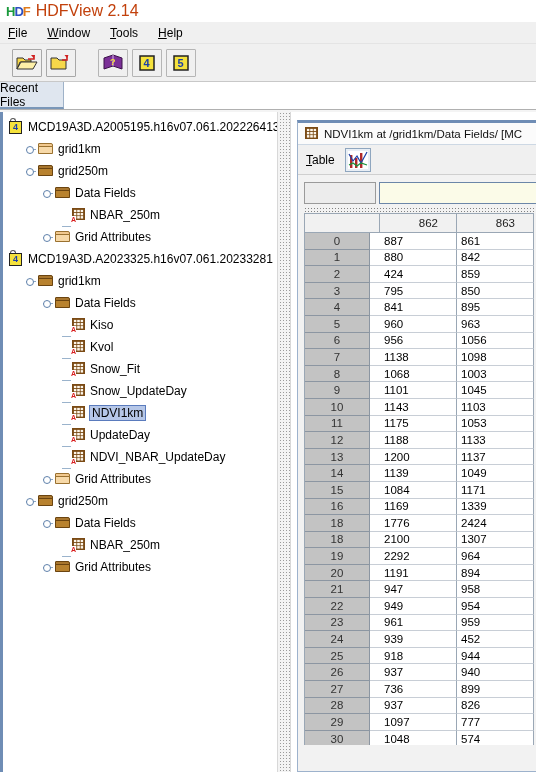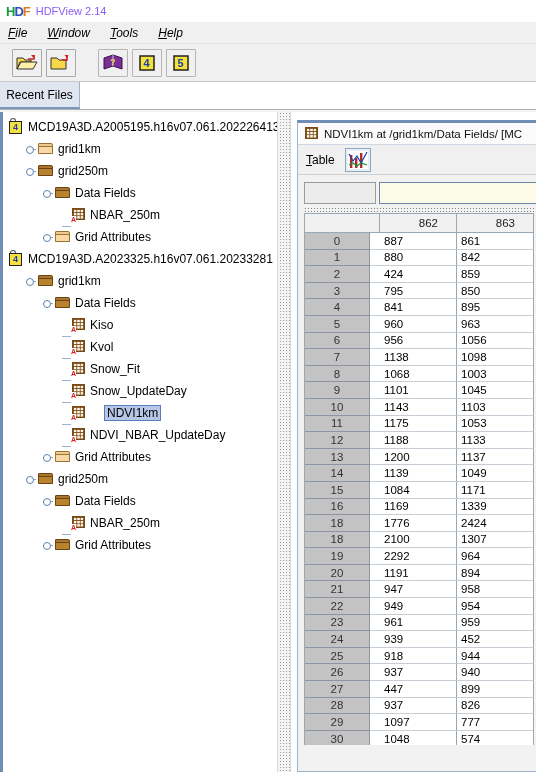--- a/index.html
+++ b/index.html
@@ -20,29 +20,29 @@
     display: flex; align-items: center; padding-left: 6px; gap: 6px;
   }
   .hdf-logo {
     font-family: "Liberation Sans", sans-serif;
     font-weight: bold; font-size: 13px; letter-spacing: -1px;
     display:flex; align-items:center;
   }
   .hdf-logo .h { color:#1a9a3c; }
   .hdf-logo .d { color:#2b4fc0; }
   .hdf-logo .f { color:#e07b1b; }
-  .title-text { font-size: 11px; color: #8b5cf6; }
+  .title-text { font-size: 16px; color: #c2410c; }
 
   
   .menubar {
     height: 22px; background:#f0f0f0;
     display:flex; align-items:center; padding-left: 8px; gap: 20px;
     border-bottom: 1px solid #e4e4e4;
   }
-  .menu-item { font-size:12px; color:#000; cursor:default;font-style:italic; }
+  .menu-item { font-size:12px; color:#000; cursor:default; }
   .menu-item u { text-decoration: underline; }
 
   
   .toolbar {
     height: 38px; background:#f0f0f0;
     display:flex; align-items:center; padding-left:6px; gap: 2px;
     border-bottom: 1px solid #c8c8c8;
   }
   .tb-group { display:flex; gap:4px; padding: 0 6px; }
   .tb-sep { width: 6px; }
@@ -52,21 +52,21 @@
     display:flex; align-items:center; justify-content:center;
   }
   .tb-btn.plain { border-color:#b5b5b5; }
 
   
   .recentrow {
     height: 28px; display:flex; align-items:stretch;
     background:#fff; border-bottom:1px solid #b0b0b0;
   }
   .recent-tab {
-    width: 80px; background:#dfe6ef;
+    width: 64px; background:#dfe6ef;
     display:flex; align-items:center; justify-content:center;
     border-right:1px solid #9fb2c8; border-bottom:2px solid #7a97b8;
     font-size:12px; color:#000;
   }
   .recent-path {
     flex:1; background:#ffffff; display:flex; align-items:center;
     padding-left:4px; font-size:11.5px; color:#000;
     border:1px solid #ffffff; overflow:hidden; white-space:nowrap;
   }
 
@@ -79,21 +79,21 @@
     background:#ffffff; overflow:hidden;
     border-left:3px solid #6f8db5;
   }
   .tree { padding-top: 4px; }
   .tnode {
     height: 22px; display:flex; align-items:center; white-space:nowrap;
     font-size:12px; color:#000; position:relative;
   }
   .tlabel { margin-left:4px; }
   .tlabel.sel {
-    background:#b6c7e8; border:1px solid #5a7bbd; padding:0 2px; margin-left:18px;
+    background:#b6c7e8; border:1px solid #5a7bbd; padding:0 2px; margin-left:3px;
   }
   .handle {
     width:11px; height:11px; position:relative; flex:none; margin-right:1px;
   }
   .handle::before {
     content:''; position:absolute; left:0; top:5px; width:10px; height:1px; background:#8fa8c4;
   }
   .handle::after {
     content:''; position:absolute; left:0px; top:2px; width:6px; height:6px;
     border-radius:50%; border:1.5px solid #5f81ab; background:#fff;
@@ -386,20 +386,29 @@
             <span class="tlabel">Snow_UpdateDay</span>
           </div>
           <div class="tnode">
             <span class="spacer" style="width: 57px;"></span>
             <span class="stub"></span>
             <span class="dsicon">
               <span class="g"></span>
               <span class="a">A</span>
             </span>
             <span class="tlabel sel">NDVI1km</span>
+          </div>
+          <div class="tnode">
+            <span class="spacer" style="width: 57px;"></span>
+            <span class="stub"></span>
+            <span class="dsicon">
+              <span class="g"></span>
+              <span class="a">A</span>
+            </span>
+            <span class="tlabel">UpdateDay</span>
           </div>
           <div class="tnode">
             <span class="spacer" style="width: 57px;"></span>
             <span class="stub"></span>
             <span class="dsicon">
               <span class="g"></span>
               <span class="a">A</span>
             </span>
             <span class="tlabel">NDVI_NBAR_UpdateDay</span>
           </div>
@@ -632,21 +641,21 @@
               </div>
               <div class="grow">
                 <div class="growhdr">26</div>
                 <div class="gap"></div>
                 <div class="gcell">937</div>
                 <div class="gcell">940</div>
               </div>
               <div class="grow">
                 <div class="growhdr">27</div>
                 <div class="gap"></div>
-                <div class="gcell">447</div>
+                <div class="gcell">736</div>
                 <div class="gcell">899</div>
               </div>
               <div class="grow">
                 <div class="growhdr">28</div>
                 <div class="gap"></div>
                 <div class="gcell">937</div>
                 <div class="gcell">826</div>
               </div>
               <div class="grow">
                 <div class="growhdr">29</div>

